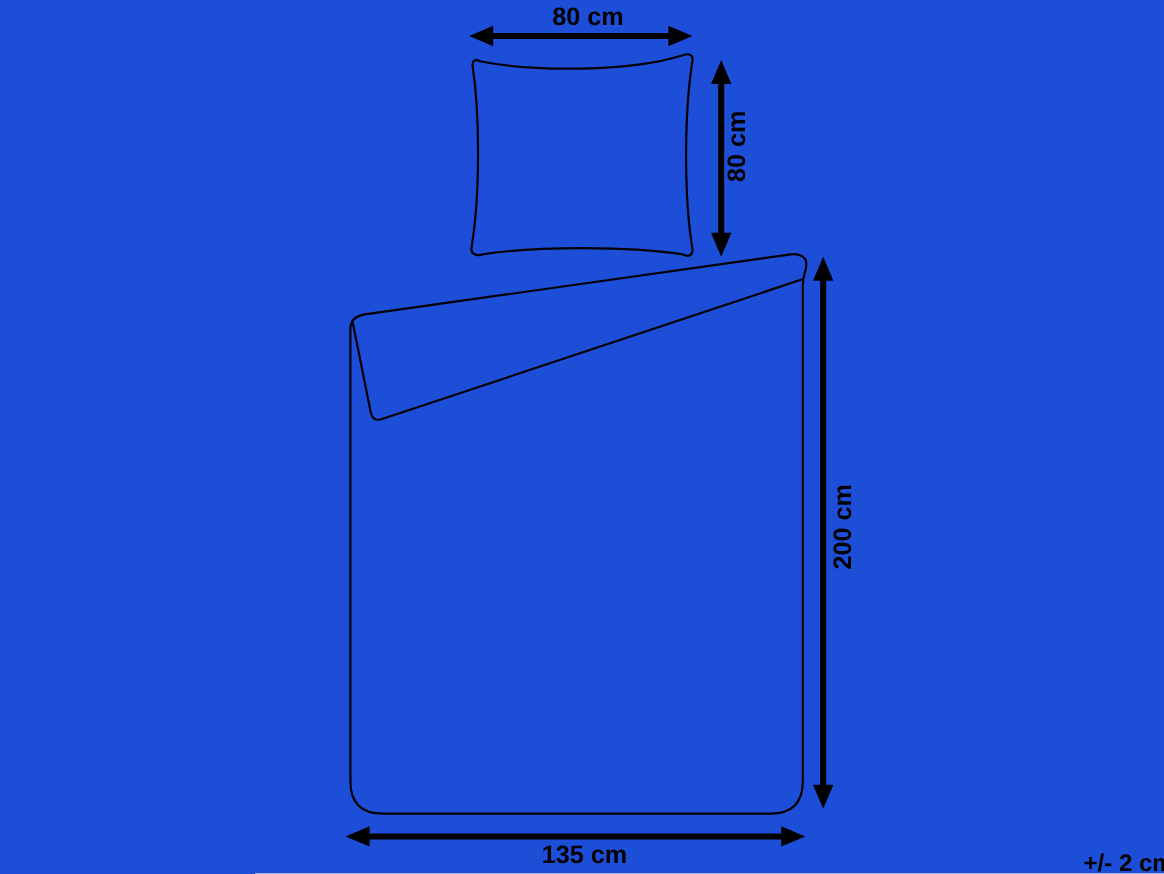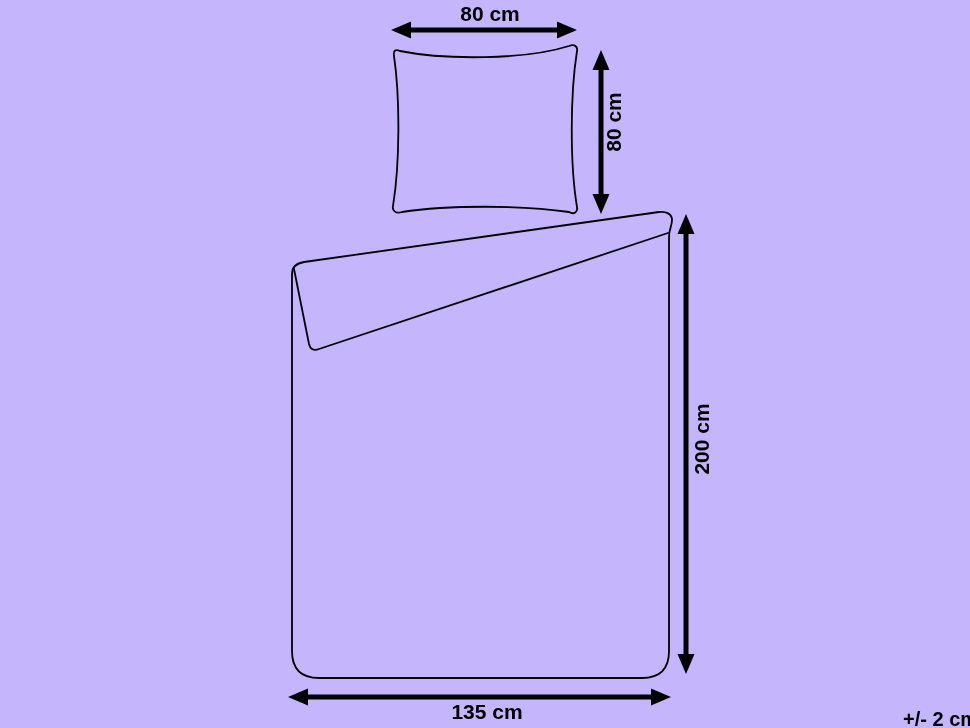--- a/index.html
+++ b/index.html
@@ -4,21 +4,21 @@
 <style>
   html, body {
     margin: 0;
     padding: 0;
     background: #ffffff;
   }
   .canvas {
     position: relative;
     width: 970px;
     height: 728px;
-    background: #c4b5fd;
+    background: #1d4ed8;
     overflow: hidden;
     font-family: "Liberation Sans", sans-serif;
     text-align: center;
   }
   svg.diagram {
     display: block;
     width: 970px;
     height: 728px;
   }
   .shape-outline {

